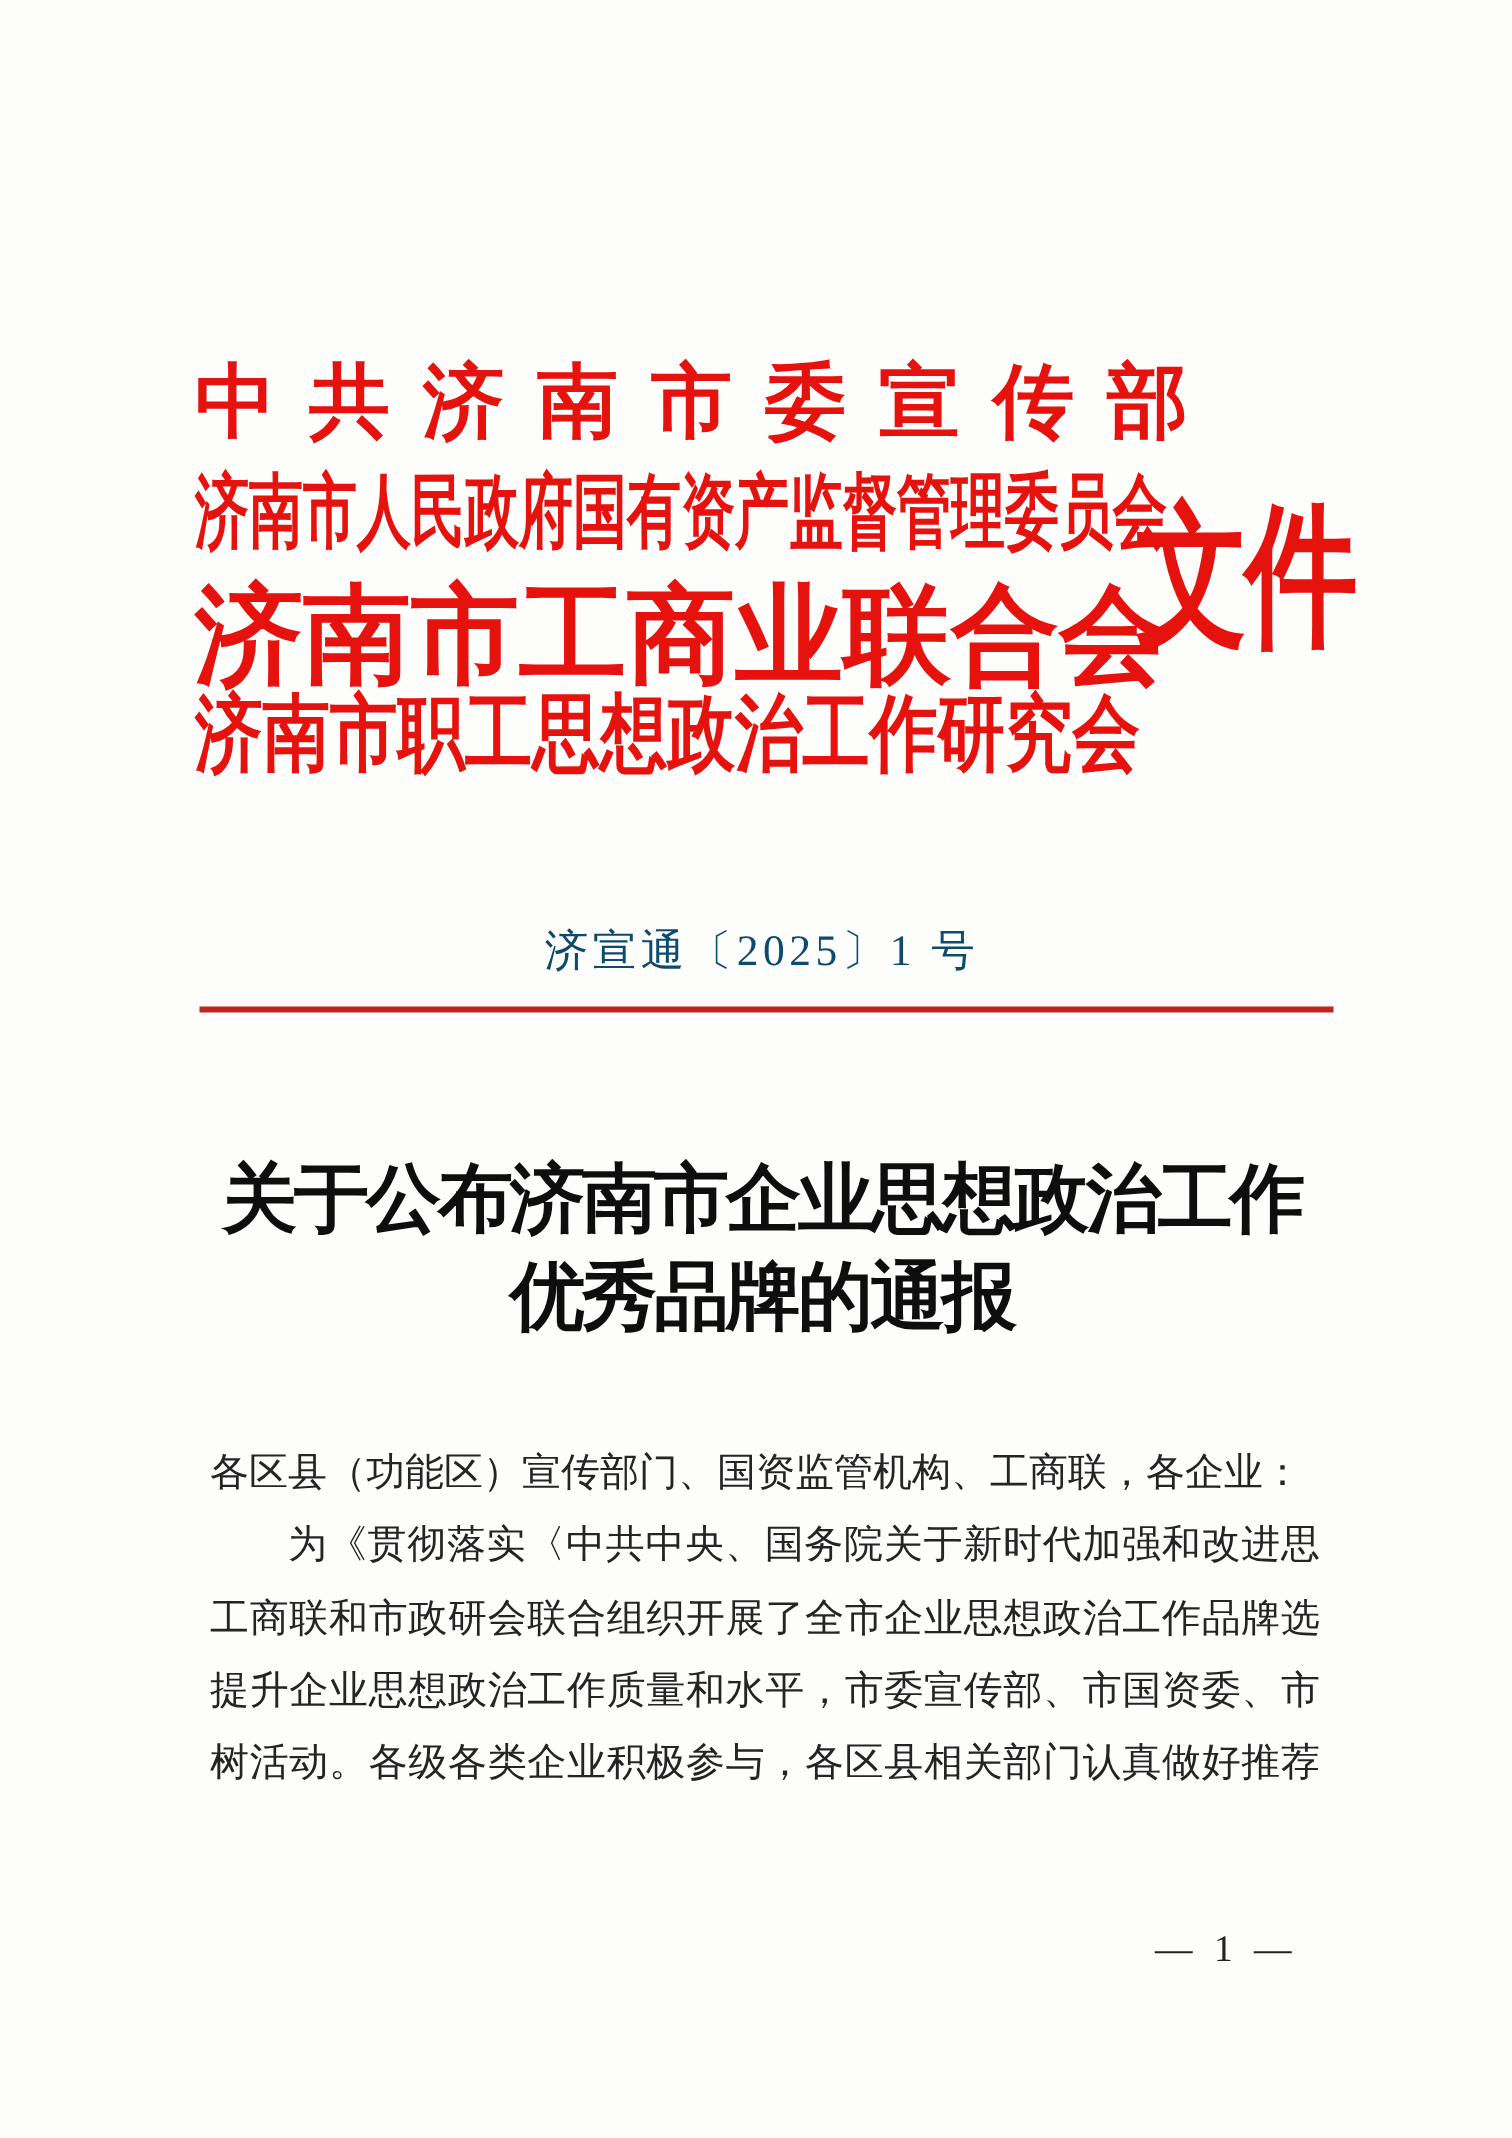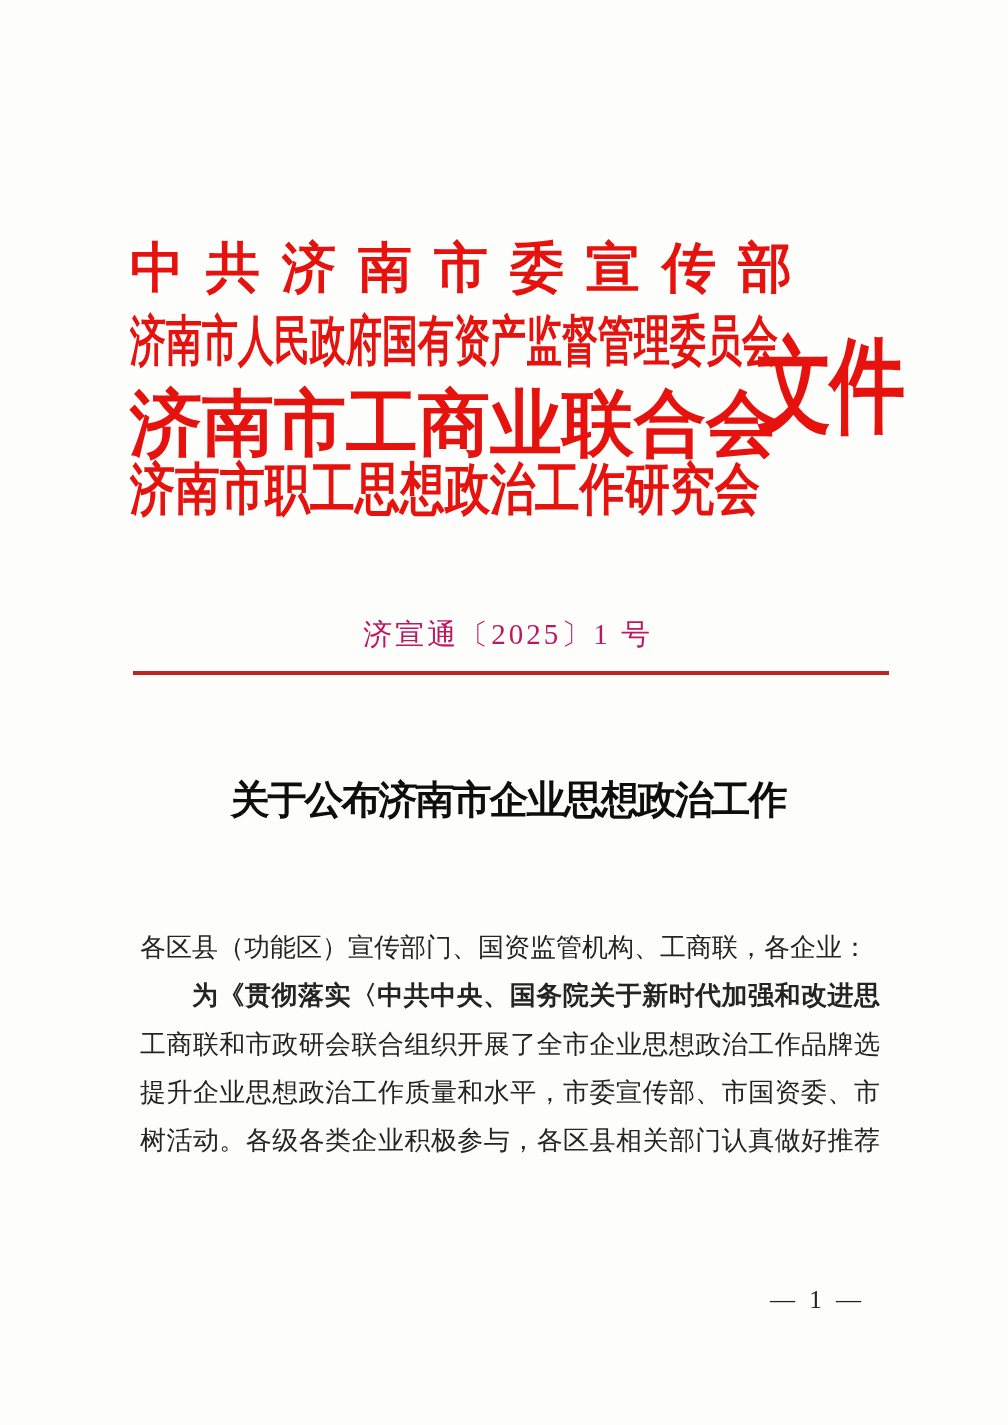--- a/index.html
+++ b/index.html
@@ -52,71 +52,70 @@
 
   
   .doc-number {
     position: absolute;
     left: 138px;
     width: 740px;
     top: 617px;
     text-align: center;
     font-size: 29px;
     letter-spacing: 3px;
-    color: #be185d;
+    color: #0c4a6e;
     line-height: 34px;
     white-space: nowrap;
   }
   .red-divider {
     position: absolute;
     left: 133px;
     top: 671px;
     width: 756px;
     height: 4px;
     background: #bd2521;
   }
 
   
   .doc-title {
     position: absolute;
     left: 138px;
     width: 740px;
     top: 767px;
     text-align: center;
     font-weight: bold;
-    font-size: 39px;
+    font-size: 50px;
     letter-spacing: -2px;
     line-height: 65px;
     color: #0e0e0e;
     white-space: nowrap;
   }
 
   
   .body-block {
     position: absolute;
     left: 140px;
-    top: 924px;
+    top: 958px;
     width: 740px;
     font-size: 26px;
     color: #242424;
   }
   .body-line {
     height: 48.3px;
     line-height: 48.3px;
     text-align: justify;
     text-align-last: justify;
     overflow: hidden;
   }
   .body-line.salutation {
     text-align: left;
     text-align-last: auto;
   }
   .body-line.first-of-paragraph {
     text-indent: 52px;
-    font-weight: bold;
   }
 
   
   .page-number {
     position: absolute;
     left: 770px;
     top: 1286px;
     font-size: 25px;
     letter-spacing: 4px;
     color: #222222;
@@ -135,20 +134,21 @@
     <div class="org-line org-line-4">济南市职工思想政治工作研究会</div>
     <div class="doc-type">文件</div>
   </div>
 
   <div class="doc-number">济宣通〔2025〕1 号</div>
 
   <div class="red-divider"></div>
 
   <div class="doc-title">
     <div>关于公布济南市企业思想政治工作</div>
+    <div>优秀品牌的通报</div>
   </div>
 
   <div class="body-block">
     <div class="body-line salutation">各区县（功能区）宣传部门、国资监管机构、工商联，各企业：</div>
     <div class="body-line first-of-paragraph">为《贯彻落实〈中共中央、国务院关于新时代加强和改进思</div>
     <div class="body-line">工商联和市政研会联合组织开展了全市企业思想政治工作品牌选</div>
     <div class="body-line">提升企业思想政治工作质量和水平，市委宣传部、市国资委、市</div>
     <div class="body-line">树活动。各级各类企业积极参与，各区县相关部门认真做好推荐</div>
   </div>
 

